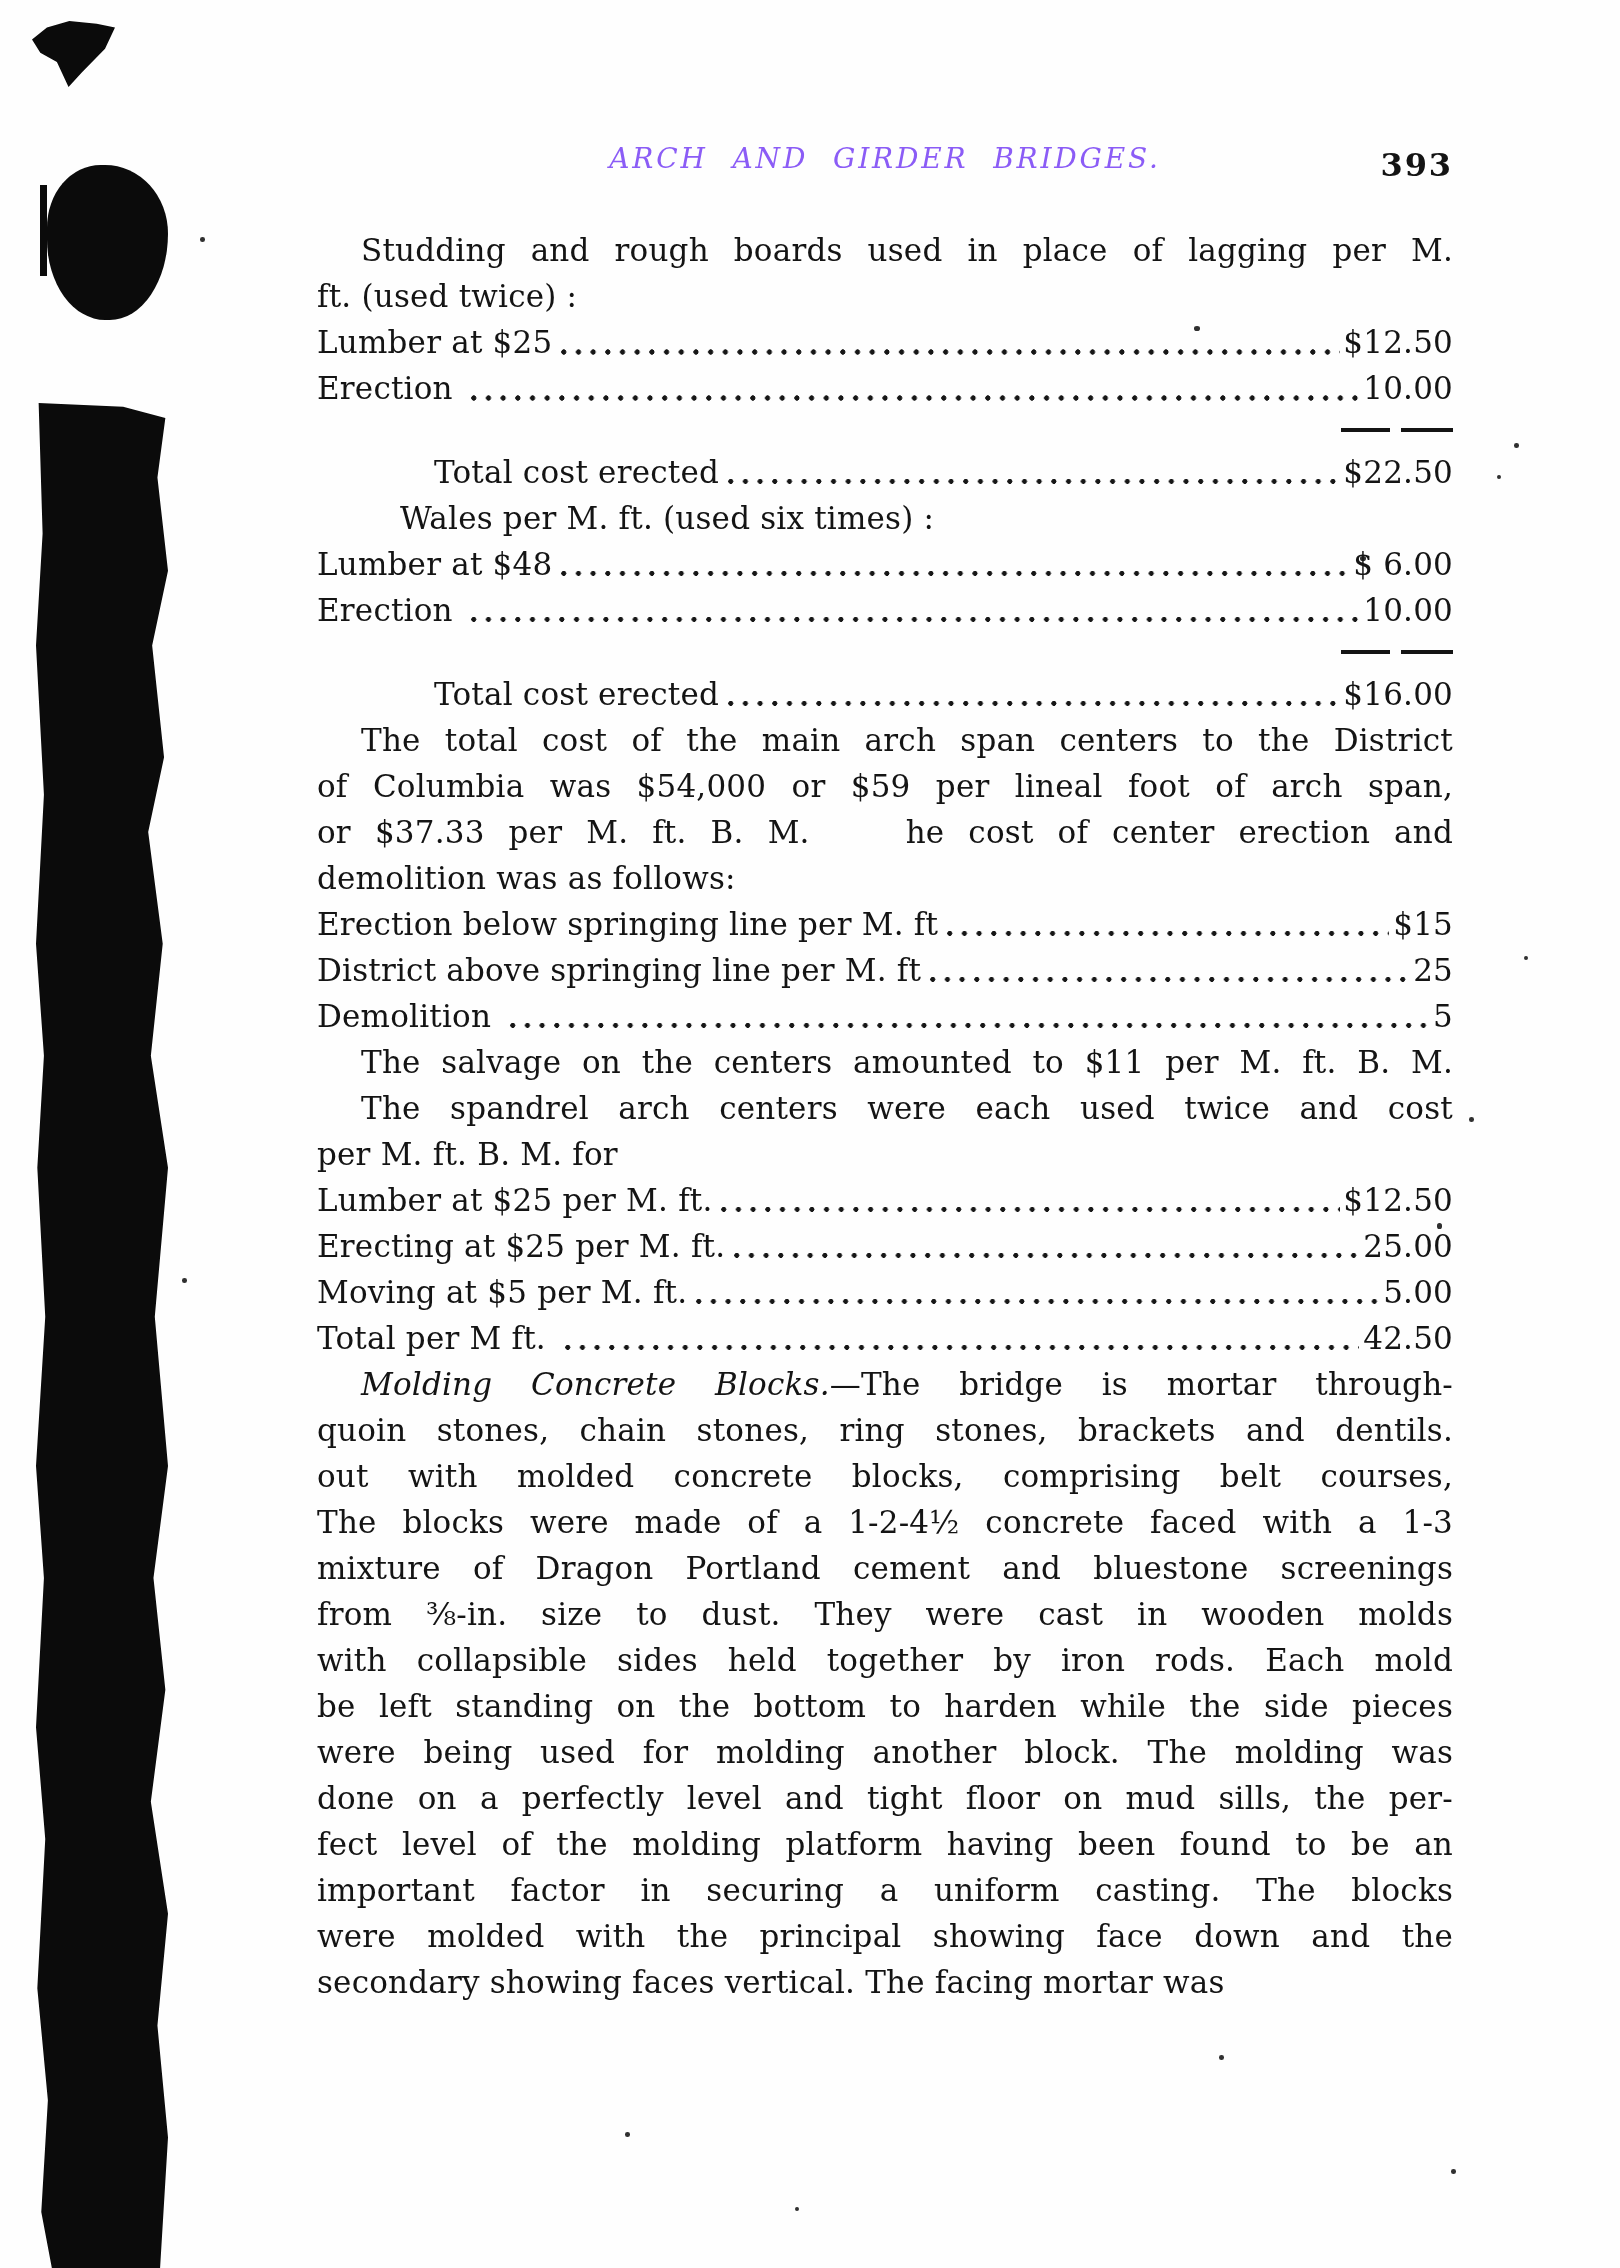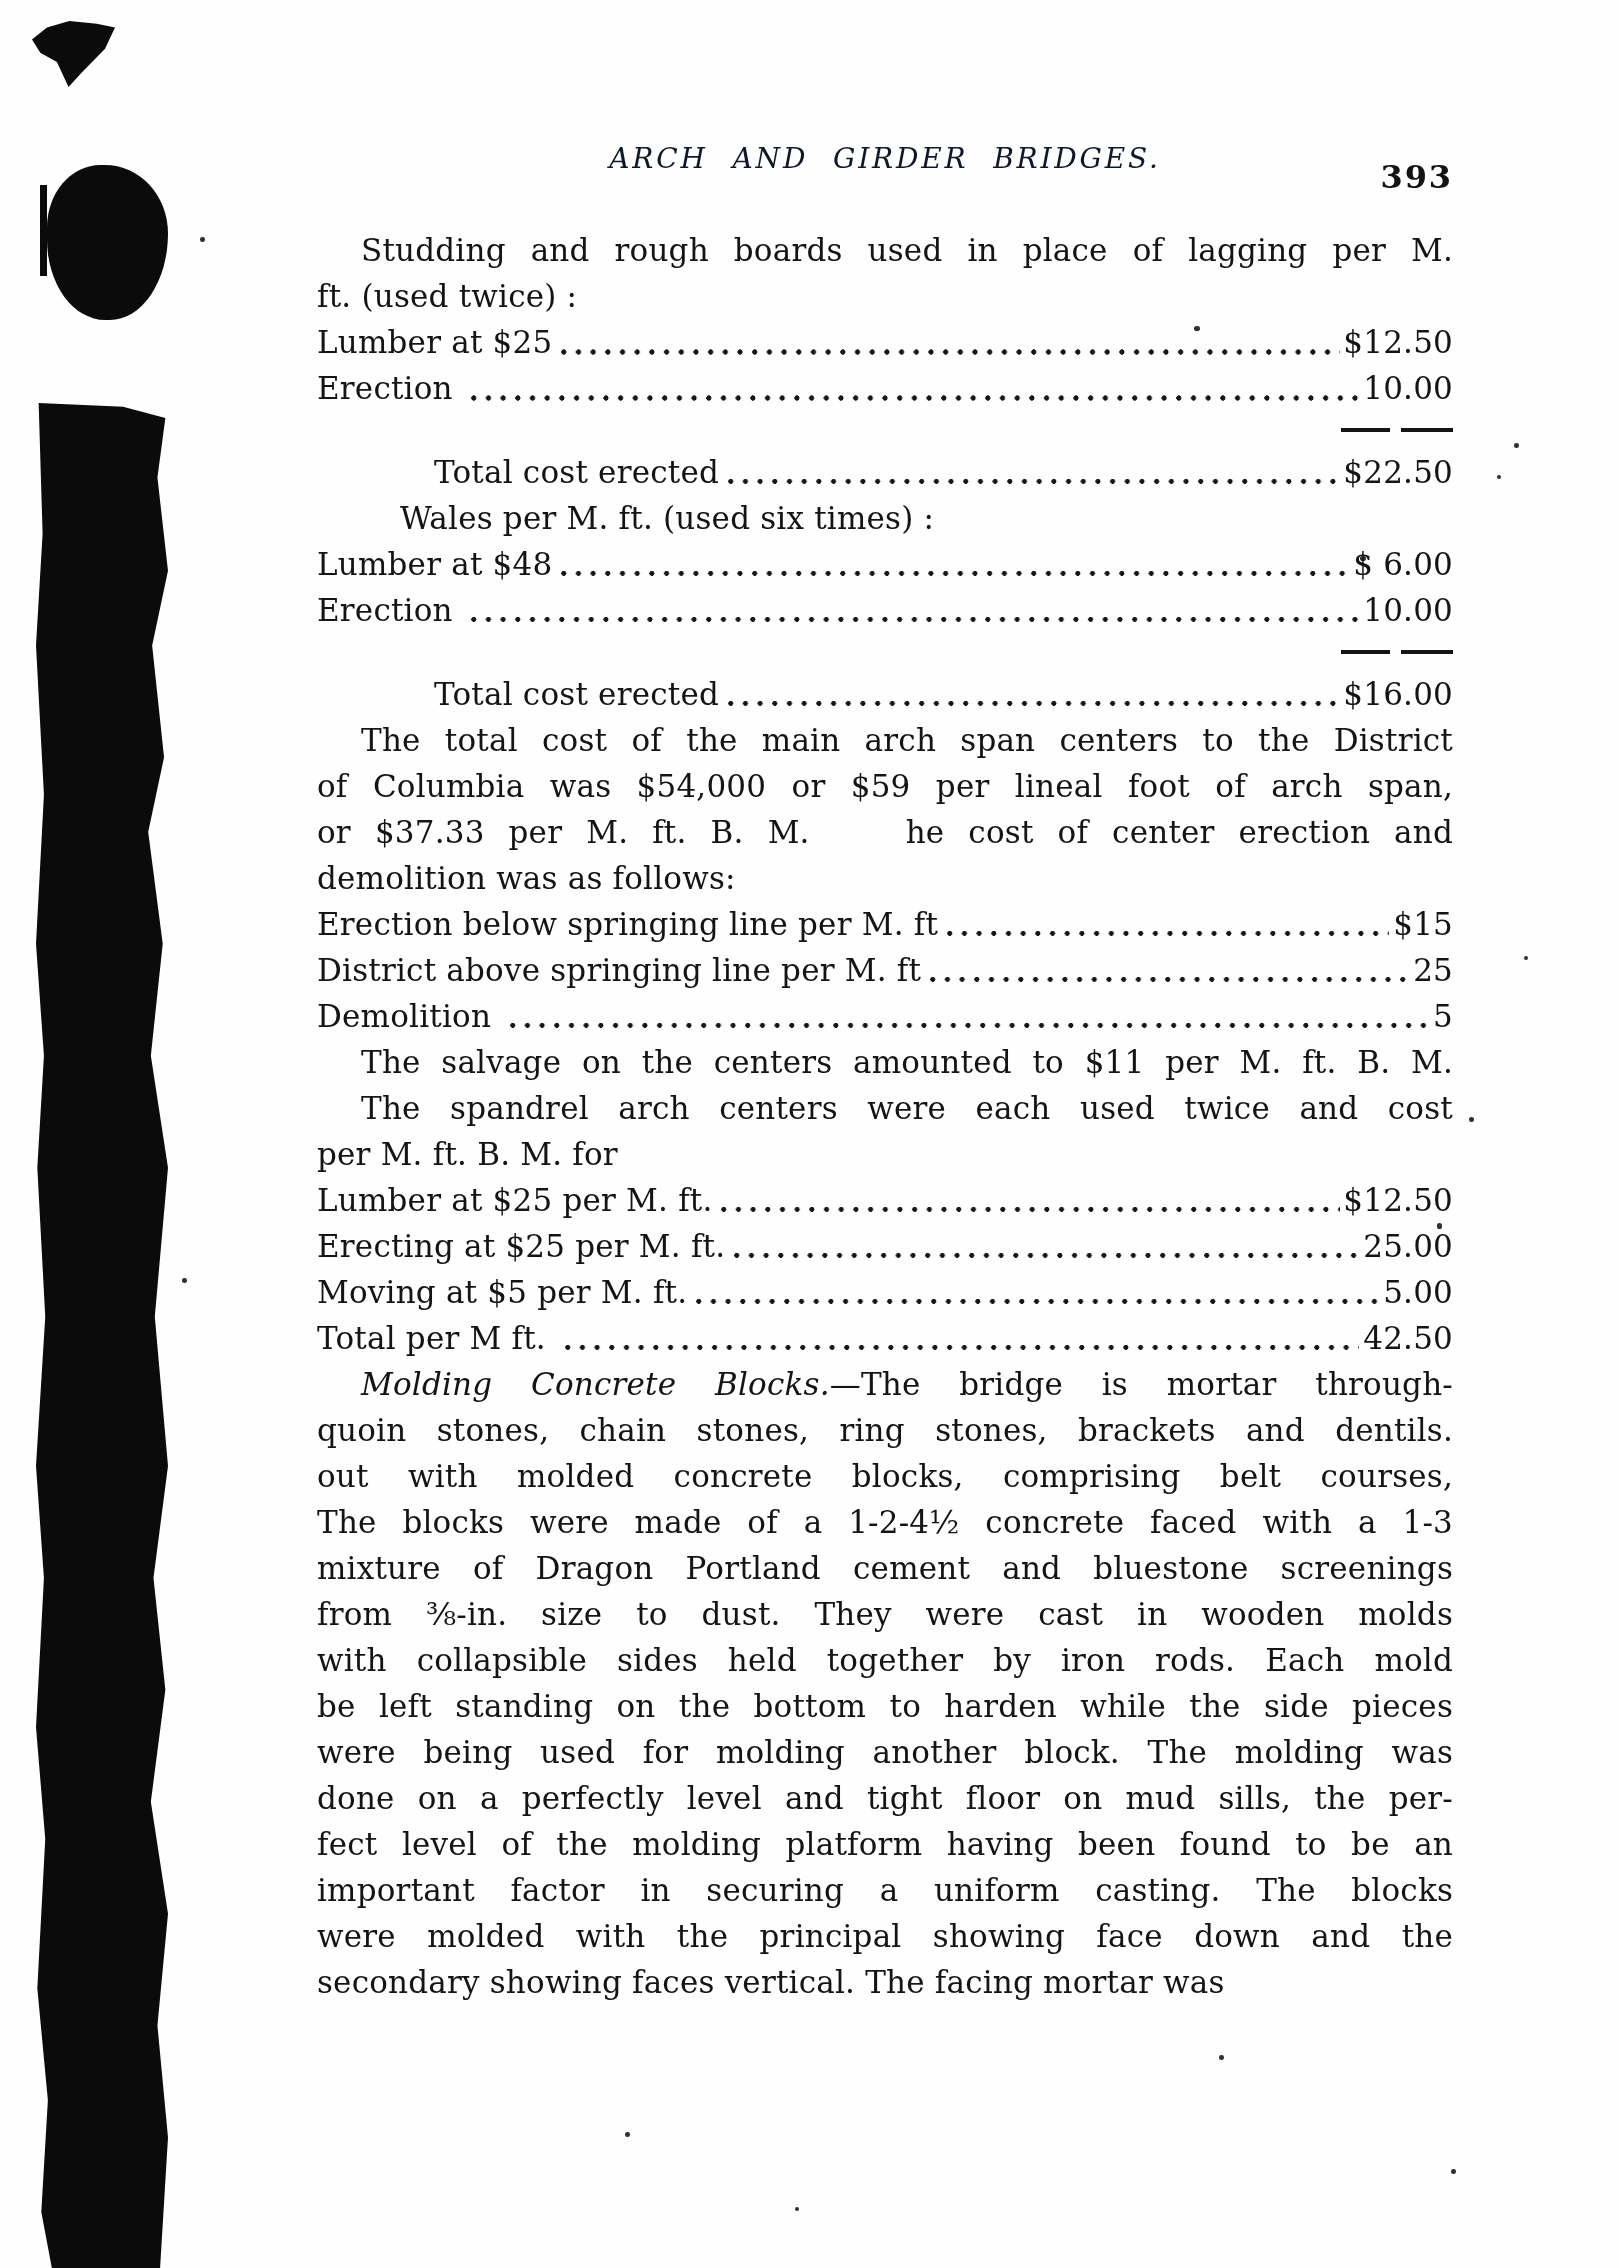--- a/index.html
+++ b/index.html
@@ -19,24 +19,24 @@
     width:1136px;
     padding-top:142px;
   }
   .header-row{position:relative;height:49px;margin-bottom:36px;}
   .running-head{
     text-align:center;
     font-style:italic;
     font-size:28px;
     letter-spacing:2.8px;
     word-spacing:13.2px;
-    color:#0f172a;
+    color:#8b5cf6;
   }
   .page-num{
-    position:absolute; right:0; top:16px;
+    position:absolute; right:0; top:4px;
     font-size:32px;
     font-weight:bold;
     letter-spacing:1.9px;
   }
   .line{
     font-size:31px;
     line-height:46px;
     letter-spacing:0.2px;
   }
   .j{text-align:justify;text-align-last:justify;}

